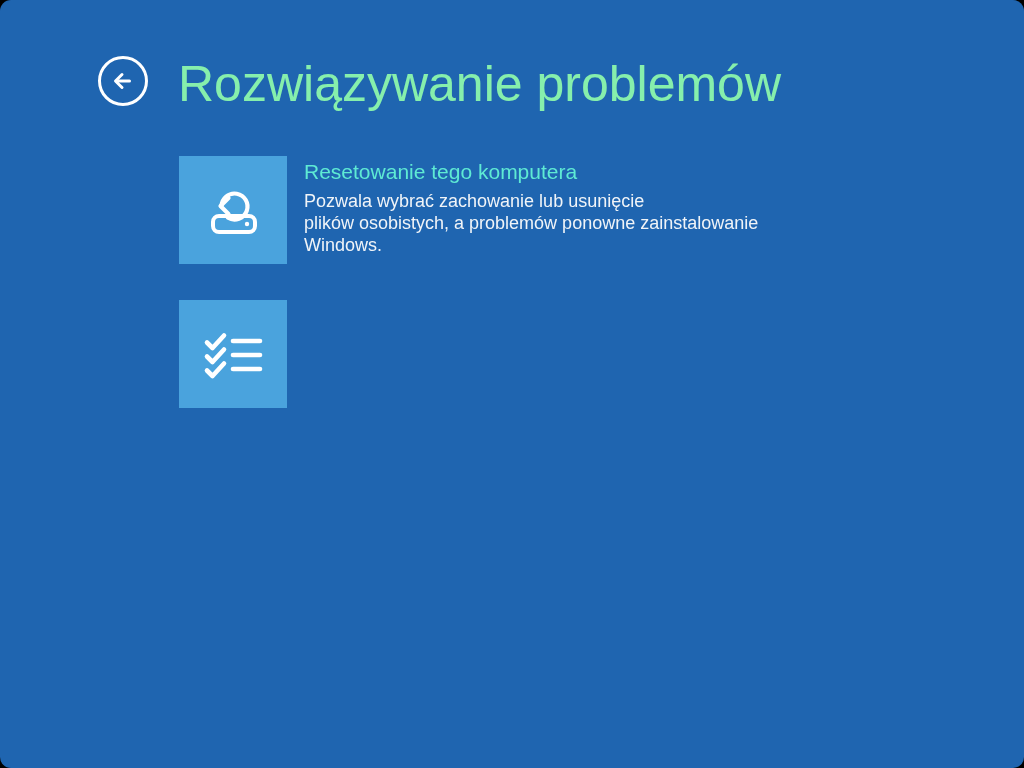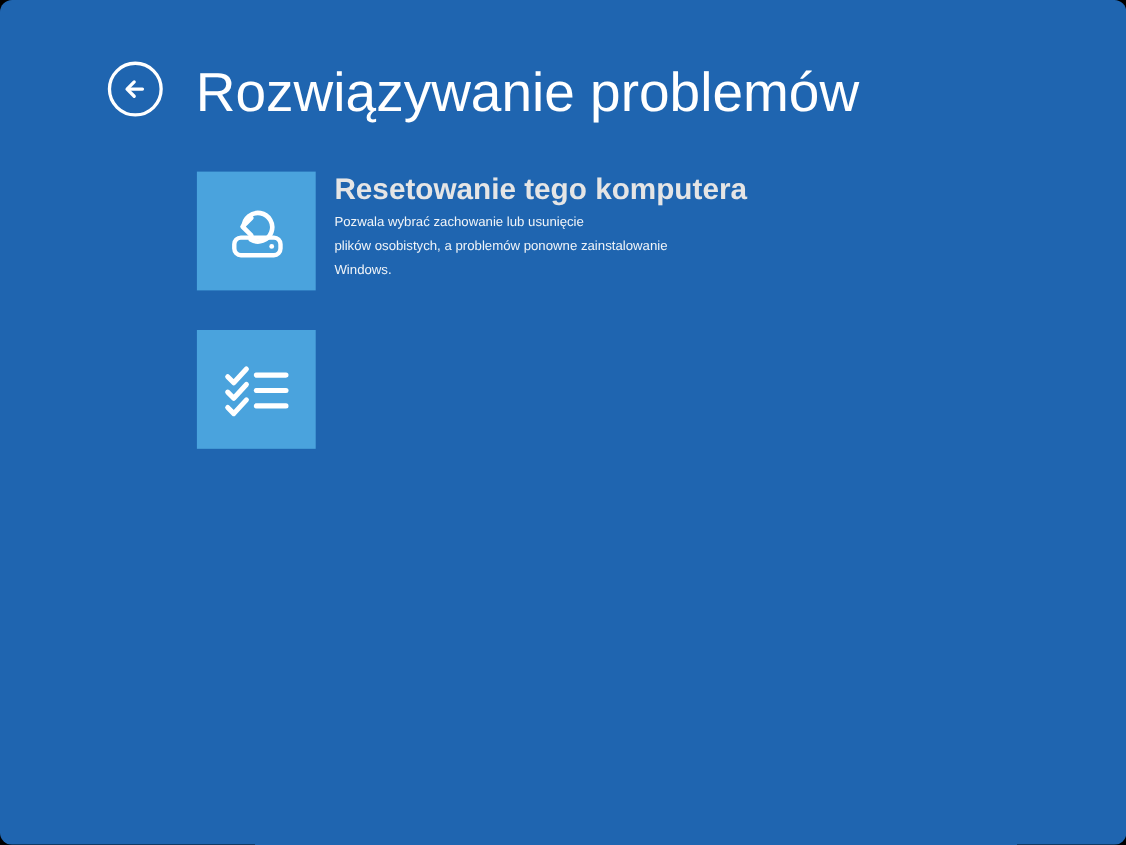--- a/index.html
+++ b/index.html
@@ -41,21 +41,21 @@
   }
   .back-button svg { display: block; }
 
   .page-title {
     position: absolute;
     left: 178px;
     top: 50px;
     font-size: 50px;
     line-height: 68px;
     font-weight: 300;
-    color: #ffffff;
+    color: #86efac;
     letter-spacing: 0px;
     white-space: nowrap;
   }
 
   
   .options {
     position: absolute;
     left: 179px;
     top: 156px;
     width: 700px;
@@ -76,29 +76,29 @@
     align-items: center;
     justify-content: center;
   }
   .tile svg { display: block; }
 
   .option-text {
     margin-left: 17px;
     padding-top: 2px;
   }
   .option-title {
-    font-size: 27px;
+    font-size: 21px;
     line-height: 28px;
-    font-weight: 700;
-    color: #e5e5e5;
+    font-weight: 400;
+    color: #5eead4;
     white-space: nowrap;
   }
   .option-desc {
     margin-top: 4px;
-    font-size: 12px;
+    font-size: 18px;
     line-height: 22px;
     font-weight: 400;
     color: #f0f4f8;
     max-width: 340px;
   }
   .option-desc .line { display: block; white-space: nowrap; }
 </style>
 </head>
 <body>
 

